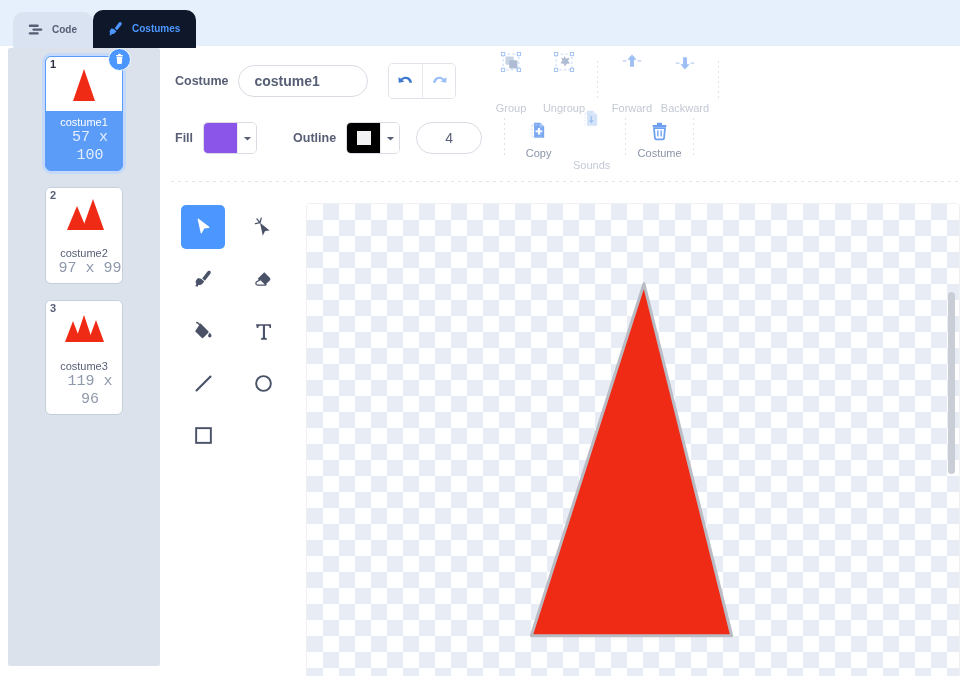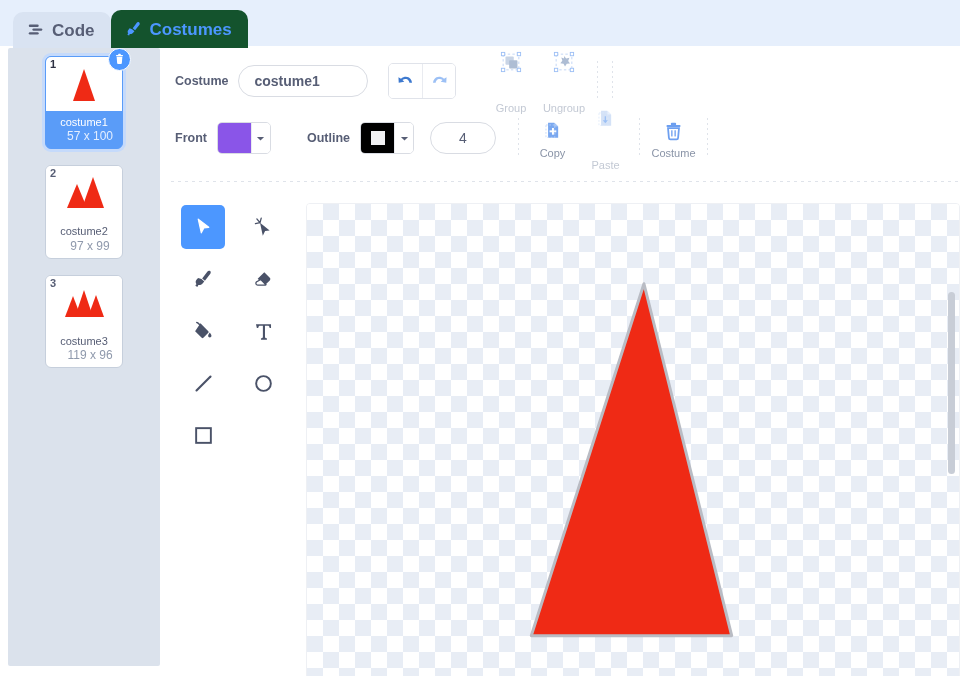--- a/index.html
+++ b/index.html
@@ -15,24 +15,24 @@
   .tabbar {
     position: absolute; left: 0; top: 0; width: 960px; height: 46px;
     background: #e6effc;
   }
   .tabs { position: absolute; left: 13px; top: 10px; display: flex; align-items: flex-end; }
   .tab {
     display: flex; align-items: center; gap: 7px;
     height: 36px; padding: 0 16px 0 14px;
     background: #d9e3f2;
     border-radius: 10px 10px 0 0;
-    color: #575e75; font-size: 17px; font-weight: bold;
+    color: #575e75; font-size: 10px; font-weight: bold;
     cursor: pointer; position: relative;
   }
-  .tab.active { background: #14532d; color: #4c97ff; height: 38px; }
+  .tab.active { background: #0f172a; color: #4c97ff; height: 38px; }
   .tab .tab-icon { width: 18px; height: 18px; display: block; }
   .tab-label { line-height: 1; white-space: nowrap; }
 
   
   .sidebar {
     position: absolute; left: 8px; top: 48px; width: 152px; height: 618px;
     background: #dbe2ec;
     border-radius: 2px;
   }
   .costume-list { padding: 8px 0 0 0; }
@@ -60,21 +60,21 @@
     width: 76px; height: 54px; background: #ffffff;
     border-radius: 5px 5px 0 0;
     display: flex; align-items: center; justify-content: center;
     overflow: hidden;
   }
   .costume-item:not(.selected) .costume-thumb { border-radius: 5px; }
   .costume-name {
     font-size: 11px; color: #575e75; padding: 5px 2px 0 2px;
     line-height: 1.1; overflow: hidden; white-space: nowrap;
   }
-  .costume-size { font-size: 12px; color: #8f99ac; padding: 1px 0 5px 12px; line-height: 1.2; }
+  .costume-size { font-size: 15px; color: #8f99ac; padding: 1px 0 5px 12px; line-height: 1.2; font-family: Liberation Mono, monospace; }
   .costume-item.selected .costume-name { color: #ffffff; font-weight: normal; }
   .costume-item.selected .costume-size { color: #e3eeff; }
 
   .delete-badge {
     position: absolute; right: -9px; top: -9px;
     width: 23px; height: 23px; border-radius: 50%;
     background: #4c97ff; border: 1.5px solid #ffffff;
     display: flex; align-items: center; justify-content: center;
     z-index: 5; cursor: pointer;
   }
@@ -309,27 +309,49 @@
               <rect x="2.6" y="19.8" width="3.6" height="3.6" fill="#fff" stroke="#9ec0f5"></rect>
               <rect x="19.8" y="19.8" width="3.6" height="3.6" fill="#fff" stroke="#9ec0f5"></rect>
             </svg>
           </span>
           <span class="cap">Ungroup</span>
         </div>
       </div>
 
       <div class="sep"></div>
 
+      <div class="icon-group">
+        <div class="icon-btn disabled">
+          <span class="glyph">
+            <svg viewBox="0 0 26 26" width="24" height="24">
+              <path d="M13 5l5 5.6h-2.9v7.6h-4.2v-7.6H8z" fill="#9cc0f5"></path>
+              <rect x="3" y="11" width="4" height="1.6" fill="#c3d6f2"></rect>
+              <rect x="19" y="11" width="4" height="1.6" fill="#c3d6f2"></rect>
+            </svg>
+          </span>
+          <span class="cap">Forward</span>
+        </div>
+        <div class="icon-btn disabled">
+          <span class="glyph">
+            <svg viewBox="0 0 26 26" width="24" height="24">
+              <path d="M13 21l-5-5.6h2.9V7.8h4.2v7.6H18z" fill="#9cc0f5"></path>
+              <rect x="3" y="13.4" width="4" height="1.6" fill="#c3d6f2"></rect>
+              <rect x="19" y="13.4" width="4" height="1.6" fill="#c3d6f2"></rect>
+            </svg>
+          </span>
+          <span class="cap">Backward</span>
+        </div>
+      </div>
 
       <div class="sep"></div>
 
     </div>
 
     <div class="toolbar-row row2">
-      <span class="tb-label">Front</span>
+      <span class="tb-label">Fill</span>
       <div class="swatch-wrap">
         <div class="swatch fill"></div>
         <div class="swatch-arrow">
           <svg viewBox="0 0 10 10" width="9" height="9">
               <path d="M1 3.2l4 4 4-4z" fill="#575e75"></path>
             </svg>
         </div>
       </div>
 
       <span class="tb-label" style="margin-left:36px;">Outline</span>
@@ -363,21 +385,21 @@
         </div>
         <div class="icon-btn disabled">
           <span class="glyph">
             <svg viewBox="0 0 26 26" width="23" height="23">
               <path d="M8 3h7l4.4 4.4V20H8z" fill="#d4e2f7"></path>
               <path d="M15 3v4.4h4.4z" fill="#e8f0fc"></path>
               <path d="M13.5 9.3v4.5h2.2l-2.9 3.4-2.9-3.4h2.2V9.3z" fill="#9cc0f5"></path>
               <rect x="5.6" y="5.6" width="10" height="14" fill="none" stroke="#dce8fa" stroke-width=".9" stroke-dasharray="2 1.8"></rect>
             </svg>
           </span>
-          <span class="cap">Paste</span>
+          <span class="cap">Sounds</span>
         </div>
       </div>
 
       <div class="sep"></div>
 
       <div class="icon-btn">
         <span class="glyph">
           <svg viewBox="0 0 26 26" width="23" height="23">
             <rect x="5" y="5.6" width="16" height="2.3" rx="1.1" fill="#6d9ff0"></rect>
             <rect x="10" y="3.2" width="6" height="2.6" rx="1.1" fill="#6d9ff0"></rect>

